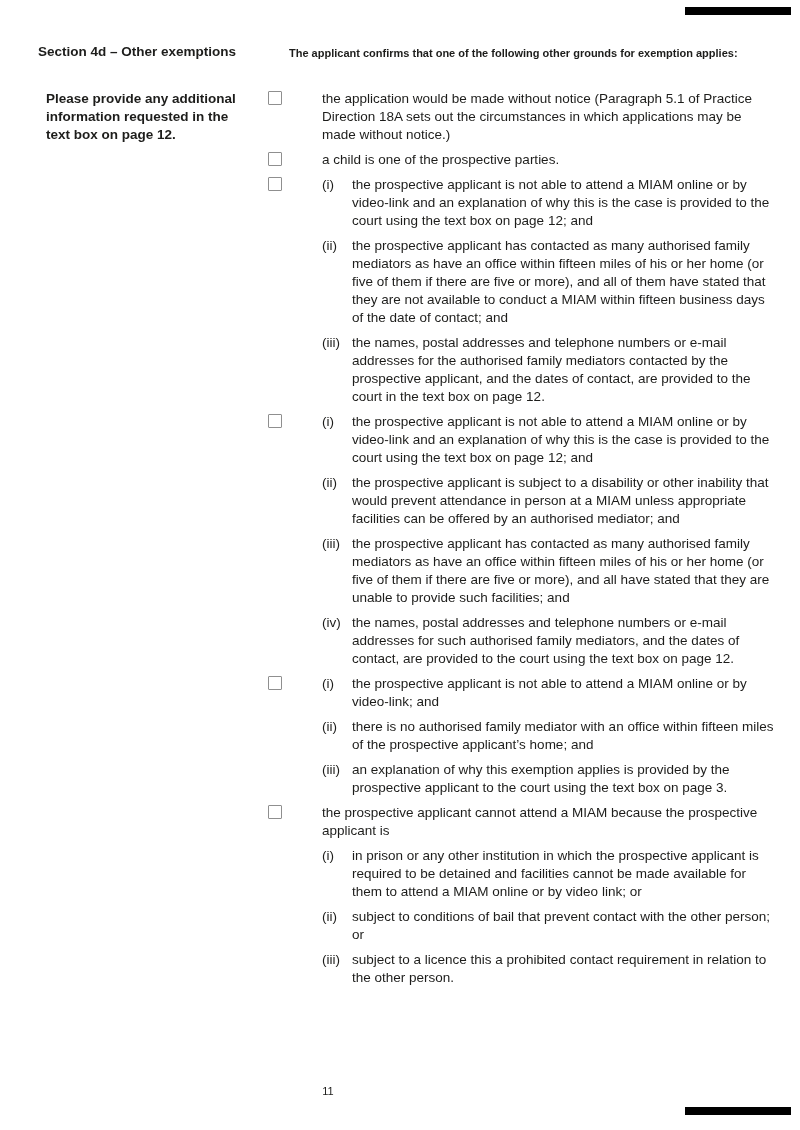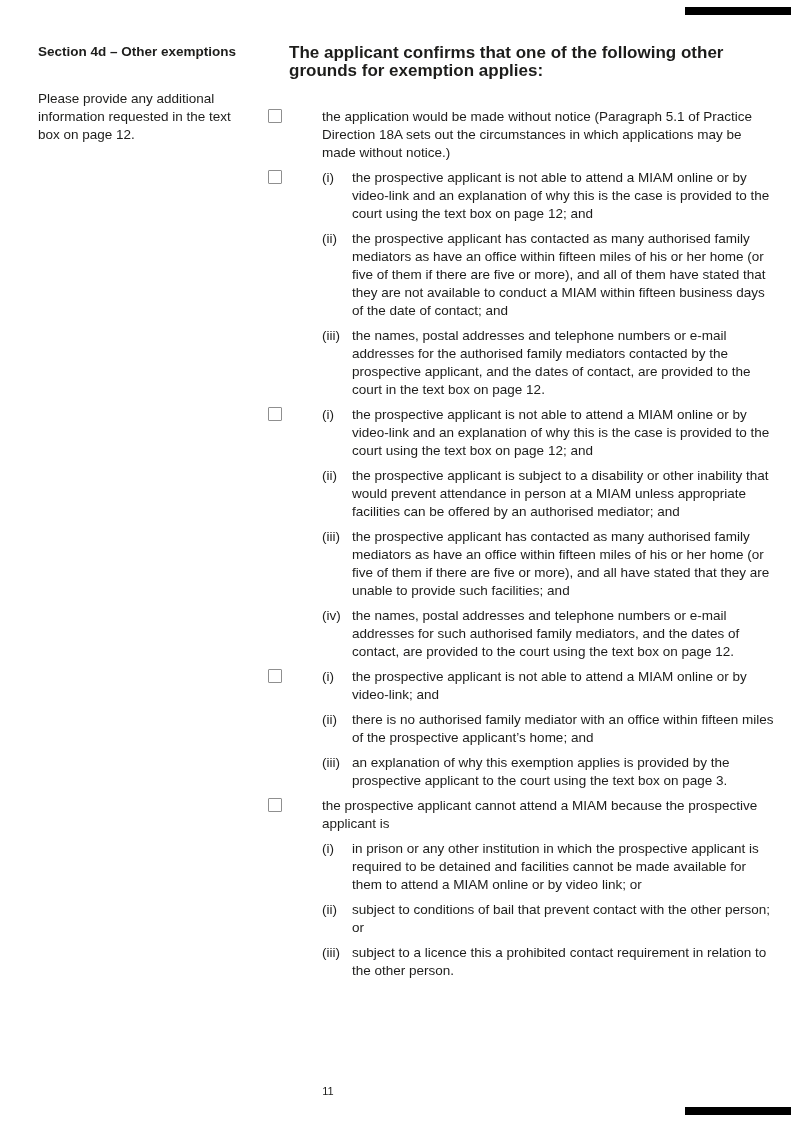--- a/index.html
+++ b/index.html
@@ -28,27 +28,28 @@
   .left-col { width: 206px; margin-right: 24px; flex: none; }
   .left-col h2 {
     font-size: 13.5px;
     font-weight: bold;
     margin: 0 0 31px 0;
     white-space: nowrap;
   }
   .left-col p {
     font-size: 13.5px;
     line-height: 18px;
-    margin: 0;
+    margin: 8px;
     width: 200px;
+    font-weight: bold;
   }
 
   .right-col { width: 508px; flex: none; }
   .main-heading {
-    font-size: 17px;
+    font-size: 11px;
     font-weight: bold;
     line-height: 18px;
     margin: 0 0 28px 21px;
     width: 487px;
   }
 
   .item {
     display: flex;
     align-items: flex-start;
     font-size: 13.5px;
@@ -98,20 +99,24 @@
   </div>
 
   <div class="right-col">
     <p class="main-heading">The applicant confirms that one of the following other grounds for exemption applies:</p>
 
     <div class="item">
       <span class="checkbox"></span>
       <span class="item-text">the application would be made without notice (Paragraph 5.1 of Practice Direction 18A sets out the circumstances in which applications may be made without notice.)</span>
     </div>
 
+    <div class="item">
+      <span class="checkbox"></span>
+      <span class="item-text">a child is one of the prospective parties.</span>
+    </div>
 
     <div class="item">
       <span class="checkbox"></span>
       <div class="group-body">
         <div class="subitem">
           <span class="num">(i)</span>
           <span class="sub-text">the prospective applicant is not able to attend a MIAM online or by video-link and an explanation of why this is the case is provided to the court using the text box on page 12; and</span>
         </div>
         <div class="subitem">
           <span class="num">(ii)</span>

